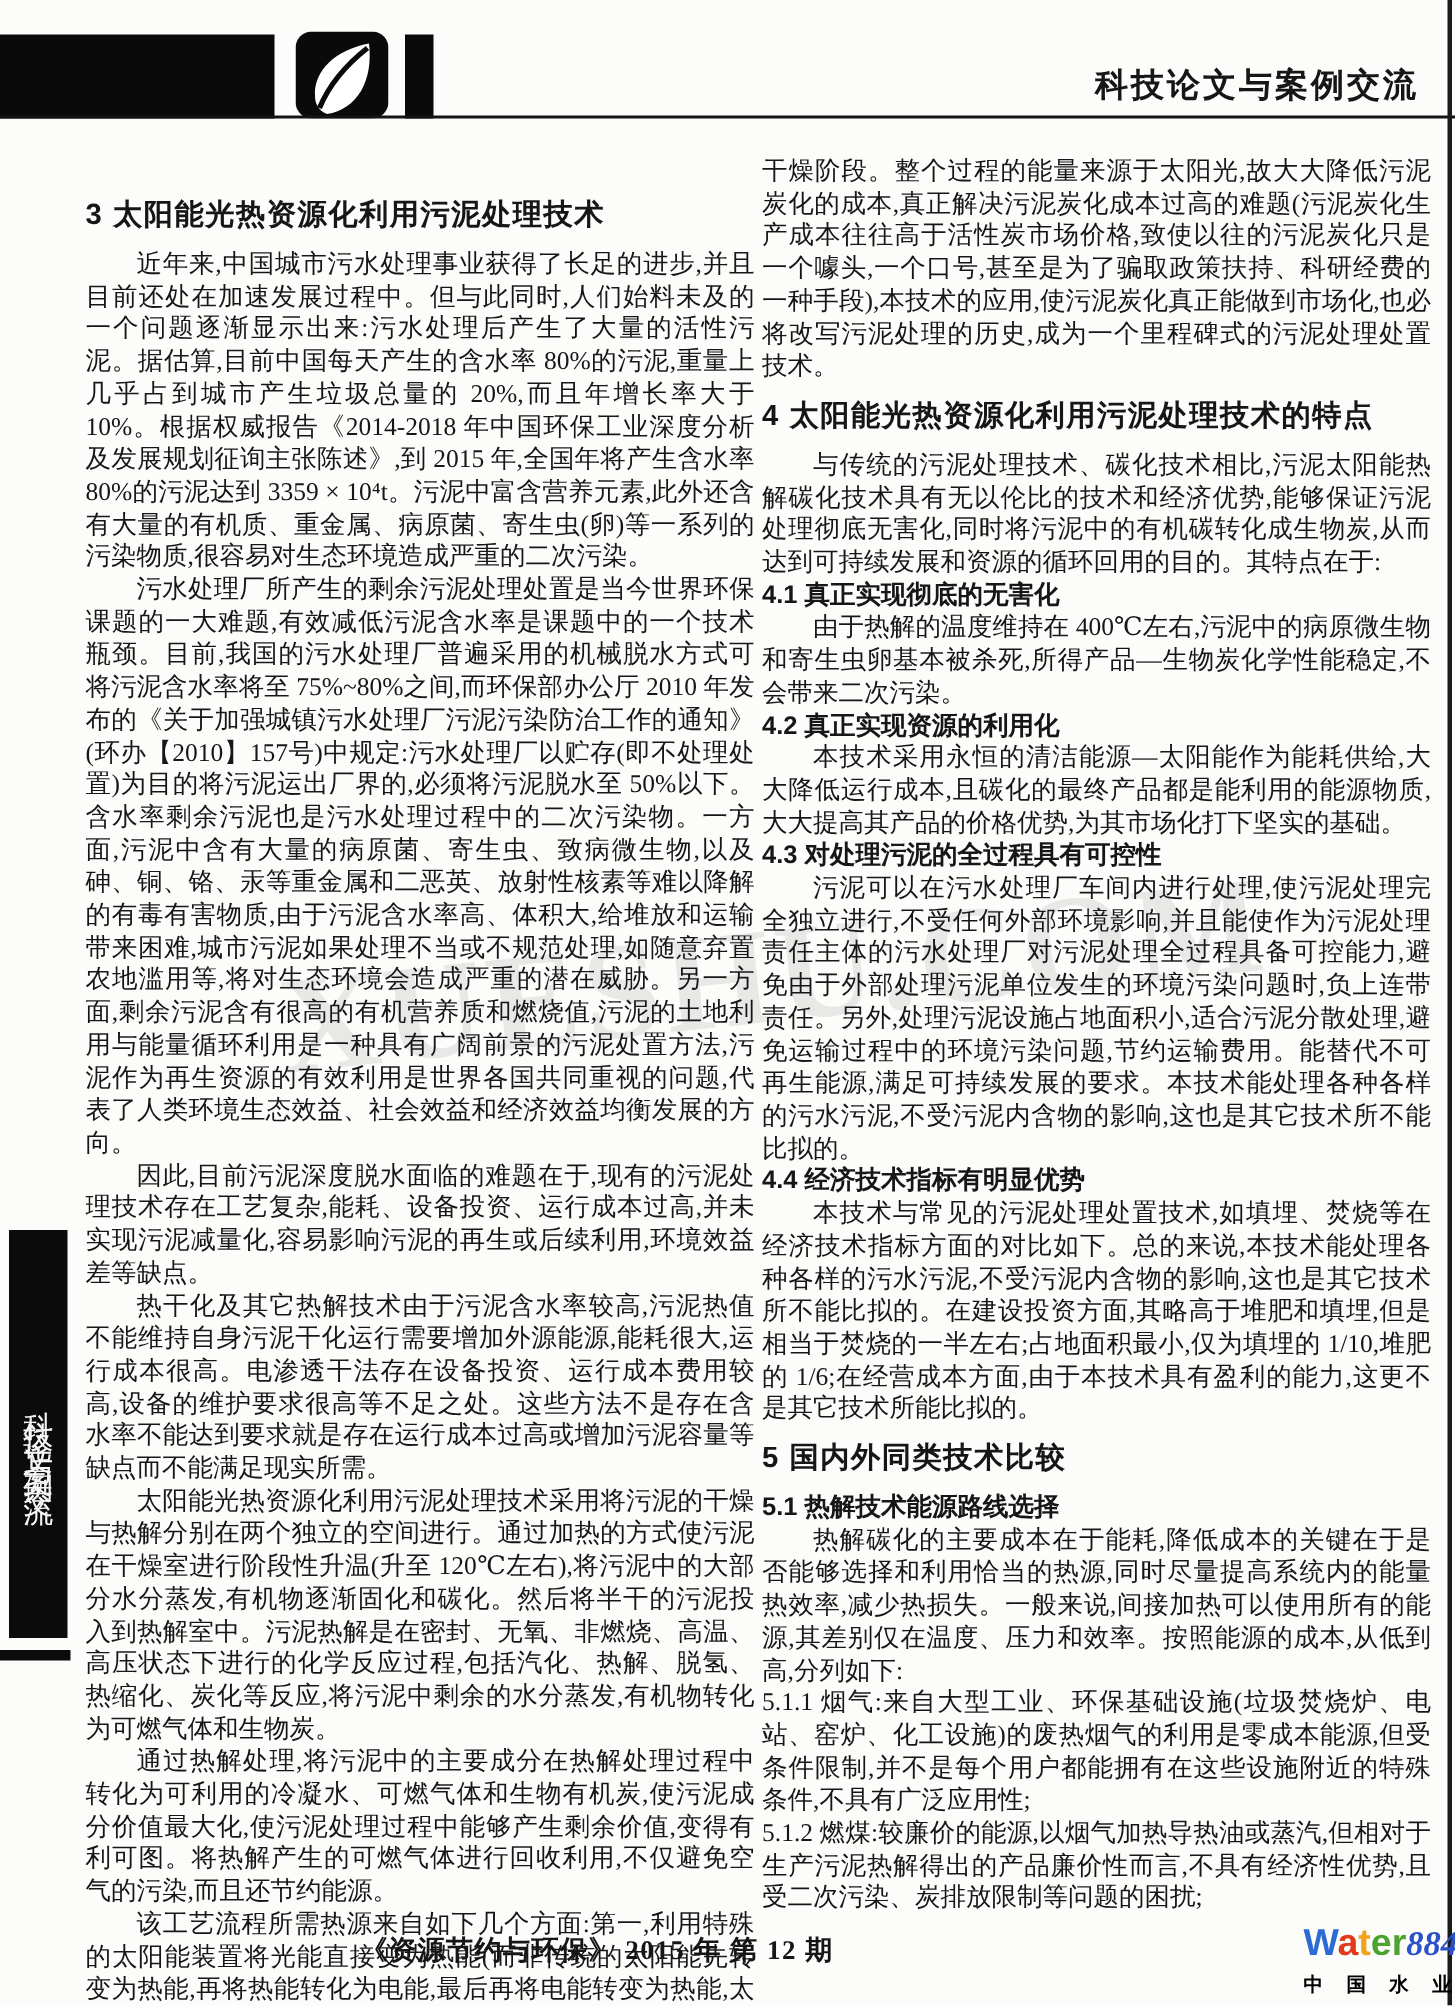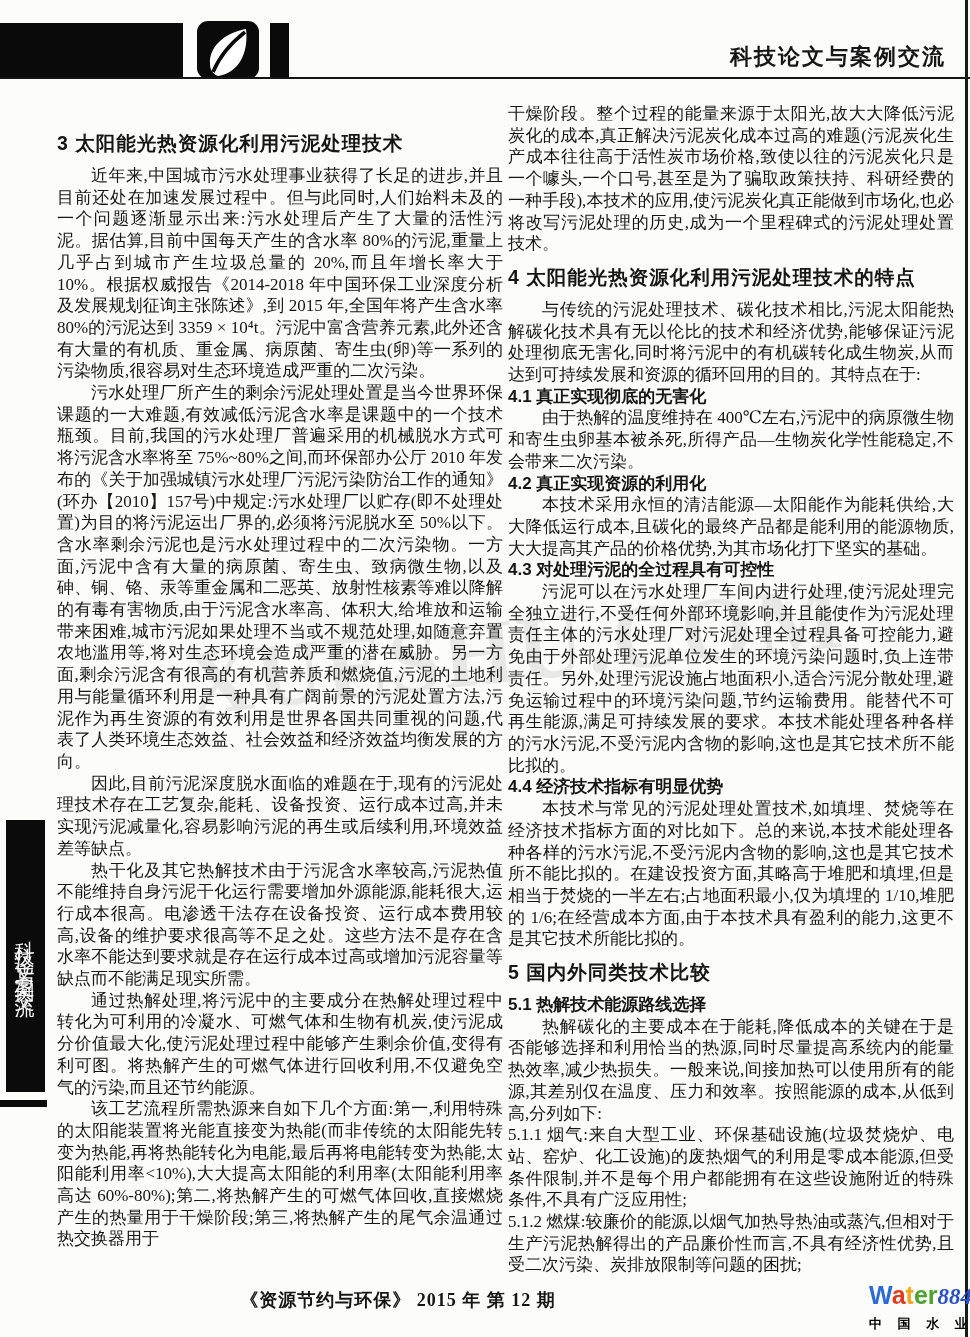--- a/index.html
+++ b/index.html
@@ -87,20 +87,21 @@
 <div class="abs right-edge"></div>
 
 <div class="abs watermark">XUESHU.COM</div>
 
 <div class="abs col col-left">
   <div class="h1">3 太阳能光热资源化利用污泥处理技术</div>
   <p class="p">近年来,中国城市污水处理事业获得了长足的进步,并且目前还处在加速发展过程中。但与此同时,人们始料未及的一个问题逐渐显示出来:污水处理后产生了大量的活性污泥。据估算,目前中国每天产生的含水率 80%的污泥,重量上几乎占到城市产生垃圾总量的 20%,而且年增长率大于 10%。根据权威报告《2014-2018 年中国环保工业深度分析及发展规划征询主张陈述》,到 2015 年,全国年将产生含水率 80%的污泥达到 3359 × 10⁴t。污泥中富含营养元素,此外还含有大量的有机质、重金属、病原菌、寄生虫(卵)等一系列的污染物质,很容易对生态环境造成严重的二次污染。</p>
   <p class="p">污水处理厂所产生的剩余污泥处理处置是当今世界环保课题的一大难题,有效减低污泥含水率是课题中的一个技术瓶颈。目前,我国的污水处理厂普遍采用的机械脱水方式可将污泥含水率将至 75%~80%之间,而环保部办公厅 2010 年发布的《关于加强城镇污水处理厂污泥污染防治工作的通知》(环办【2010】157号)中规定:污水处理厂以贮存(即不处理处置)为目的将污泥运出厂界的,必须将污泥脱水至 50%以下。含水率剩余污泥也是污水处理过程中的二次污染物。一方面,污泥中含有大量的病原菌、寄生虫、致病微生物,以及砷、铜、铬、汞等重金属和二恶英、放射性核素等难以降解的有毒有害物质,由于污泥含水率高、体积大,给堆放和运输带来困难,城市污泥如果处理不当或不规范处理,如随意弃置农地滥用等,将对生态环境会造成严重的潜在威胁。另一方面,剩余污泥含有很高的有机营养质和燃烧值,污泥的土地利用与能量循环利用是一种具有广阔前景的污泥处置方法,污泥作为再生资源的有效利用是世界各国共同重视的问题,代表了人类环境生态效益、社会效益和经济效益均衡发展的方向。</p>
   <p class="p">因此,目前污泥深度脱水面临的难题在于,现有的污泥处理技术存在工艺复杂,能耗、设备投资、运行成本过高,并未实现污泥减量化,容易影响污泥的再生或后续利用,环境效益差等缺点。</p>
   <p class="p">热干化及其它热解技术由于污泥含水率较高,污泥热值不能维持自身污泥干化运行需要增加外源能源,能耗很大,运行成本很高。电渗透干法存在设备投资、运行成本费用较高,设备的维护要求很高等不足之处。这些方法不是存在含水率不能达到要求就是存在运行成本过高或增加污泥容量等缺点而不能满足现实所需。</p>
+  <p class="p">太阳能光热资源化利用污泥处理技术采用将污泥的干燥与热解分别在两个独立的空间进行。通过加热的方式使污泥在干燥室进行阶段性升温(升至 120℃左右),将污泥中的大部分水分蒸发,有机物逐渐固化和碳化。然后将半干的污泥投入到热解室中。污泥热解是在密封、无氧、非燃烧、高温、高压状态下进行的化学反应过程,包括汽化、热解、脱氢、热缩化、炭化等反应,将污泥中剩余的水分蒸发,有机物转化为可燃气体和生物炭。</p>
   <p class="p">通过热解处理,将污泥中的主要成分在热解处理过程中转化为可利用的冷凝水、可燃气体和生物有机炭,使污泥成分价值最大化,使污泥处理过程中能够产生剩余价值,变得有利可图。将热解产生的可燃气体进行回收利用,不仅避免空气的污染,而且还节约能源。</p>
   <p class="p">该工艺流程所需热源来自如下几个方面:第一,利用特殊的太阳能装置将光能直接变为热能(而非传统的太阳能先转变为热能,再将热能转化为电能,最后再将电能转变为热能,太阳能利用率&lt;10%),大大提高太阳能的利用率(太阳能利用率高达 60%-80%);第二,将热解产生的可燃气体回收,直接燃烧产生的热量用于干燥阶段;第三,将热解产生的尾气余温通过热交换器用于</p>
 </div>
 
 <div class="abs col col-right">
   <p class="p0">干燥阶段。整个过程的能量来源于太阳光,故大大降低污泥炭化的成本,真正解决污泥炭化成本过高的难题(污泥炭化生产成本往往高于活性炭市场价格,致使以往的污泥炭化只是一个噱头,一个口号,甚至是为了骗取政策扶持、科研经费的一种手段),本技术的应用,使污泥炭化真正能做到市场化,也必将改写污泥处理的历史,成为一个里程碑式的污泥处理处置技术。</p>
   <div class="h1">4 太阳能光热资源化利用污泥处理技术的特点</div>
   <p class="p">与传统的污泥处理技术、碳化技术相比,污泥太阳能热解碳化技术具有无以伦比的技术和经济优势,能够保证污泥处理彻底无害化,同时将污泥中的有机碳转化成生物炭,从而达到可持续发展和资源的循环回用的目的。其特点在于:</p>
   <div class="h2">4.1 真正实现彻底的无害化</div>
   <p class="p">由于热解的温度维持在 400℃左右,污泥中的病原微生物和寄生虫卵基本被杀死,所得产品—生物炭化学性能稳定,不会带来二次污染。</p>

